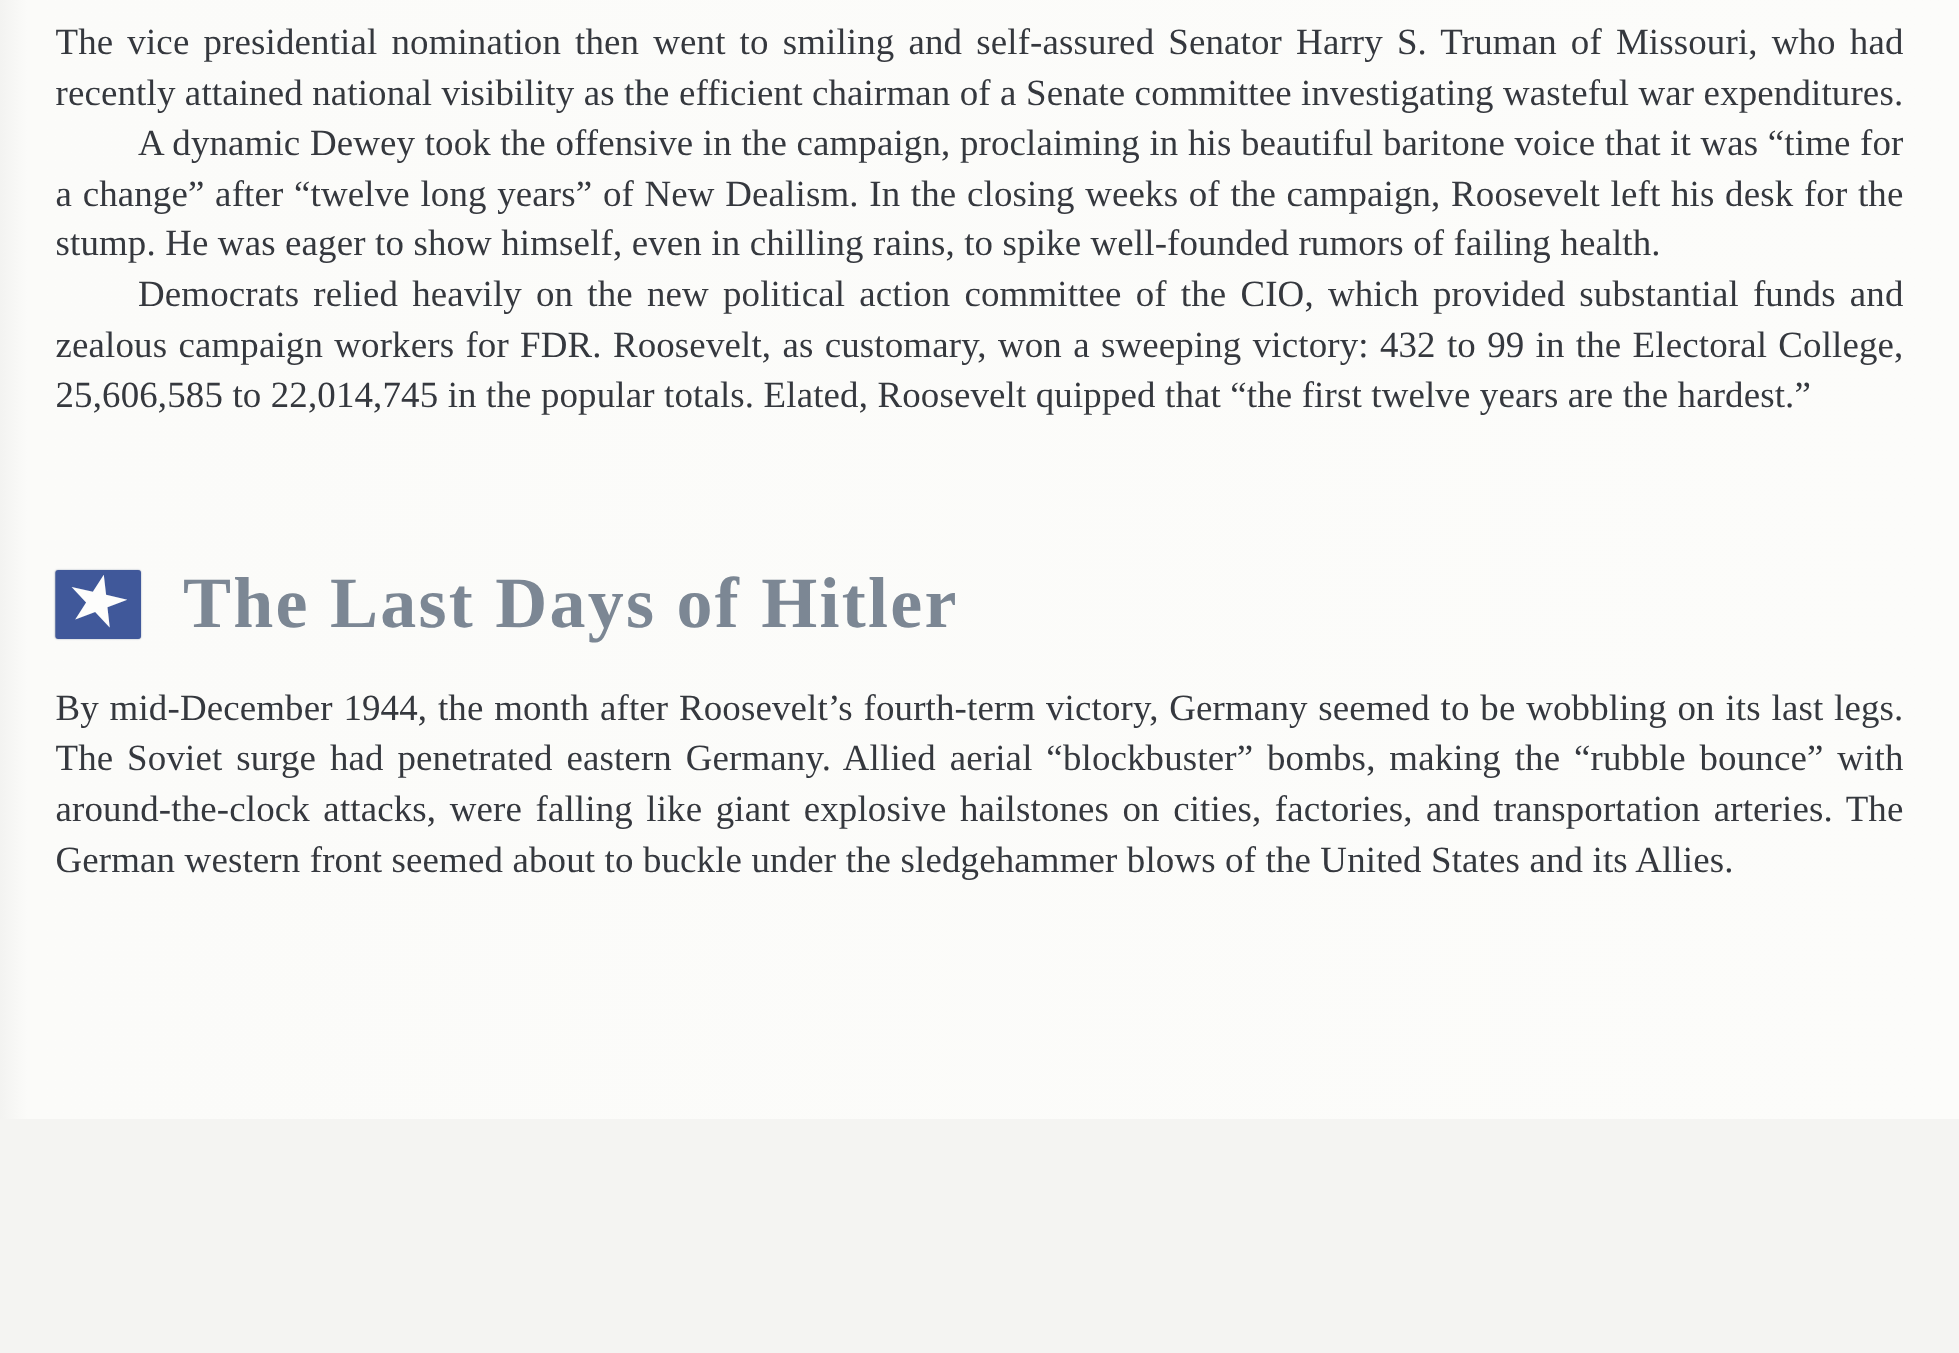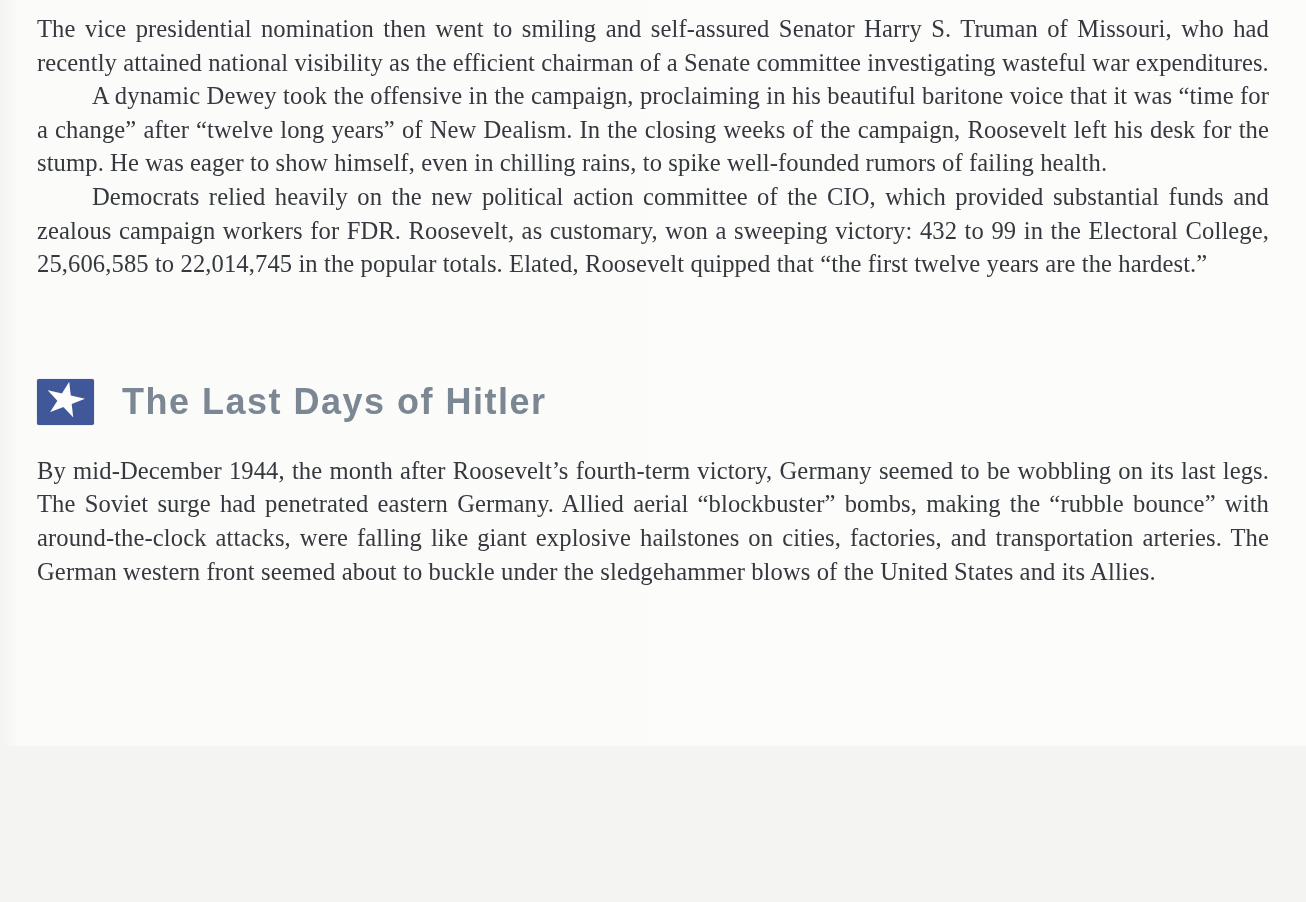--- a/index.html
+++ b/index.html
@@ -54,23 +54,23 @@
   .star-glyph {
     font-family: "DejaVu Sans", sans-serif;
     color: #fdfdfc;
     font-size: 46px;
     line-height: 1;
     transform: rotate(13deg) translate(-1px, -3px) scaleX(1.08);
     display: block;
   }
   .heading-text {
     margin: 0;
-    font-family: Liberation Sans, sans-serif;
+    font-family: Liberation Serif, serif;
     font-weight: bold;
-    font-size: 36px;
+    font-size: 48px;
     line-height: 1;
     color: #7c8794;
     letter-spacing: 1.5px;
     text-align: right;
     text-indent: 0;
     white-space: nowrap;
   }
 </style>
 </head>
 <body>

